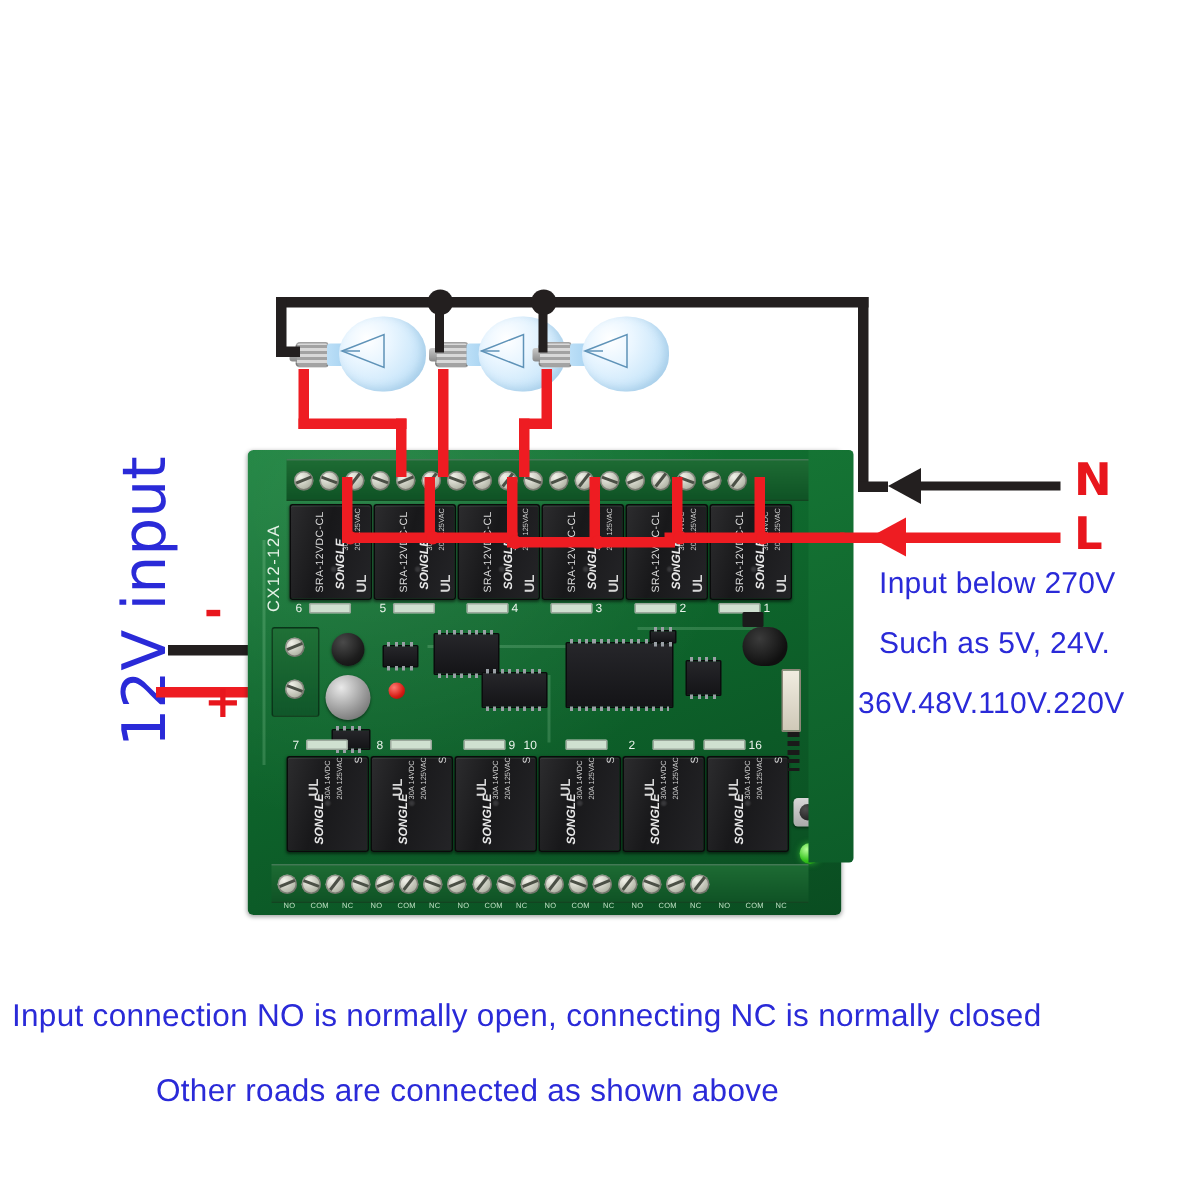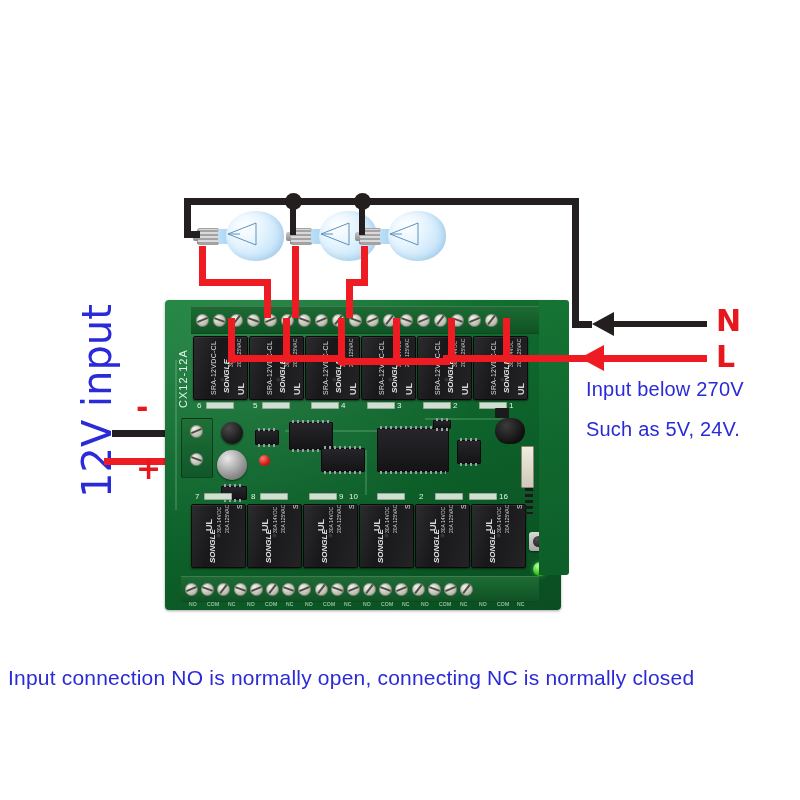--- a/index.html
+++ b/index.html
@@ -529,16 +529,18 @@
 
   <div class="abs wire-red" style="left:612px;top:355px;width:95px;height:7px;"></div>
   <div class="abs wire-red" style="left:560px;top:355px;width:52px;height:7px;"></div>
   <div class="abs" style="left:580px;top:345px;width:0;height:0;
        border-top:13px solid transparent;border-bottom:13px solid transparent;
        border-right:24px solid #ee1c22;"></div>
   <div class="abs red-text" style="left:716px;top:342px;font-size:30px;line-height:30px;">L</div>
 
   <div class="abs blue-text side-note" style="left:586px;top:378px;">Input below 270V</div>
   <div class="abs blue-text side-note" style="left:586px;top:418px;">Such as 5V, 24V.</div>
+  <div class="abs blue-text side-note" style="left:572px;top:458px;">36V.48V.110V.220V</div>
 
   <div class="abs blue-text note" style="left:8px;top:620px;">Input connection NO is normally open, connecting NC is normally closed</div>
+  <div class="abs blue-text note" style="left:104px;top:670px;">Other roads are connected as shown above</div>
 
 </div>
 
 </body></html>

